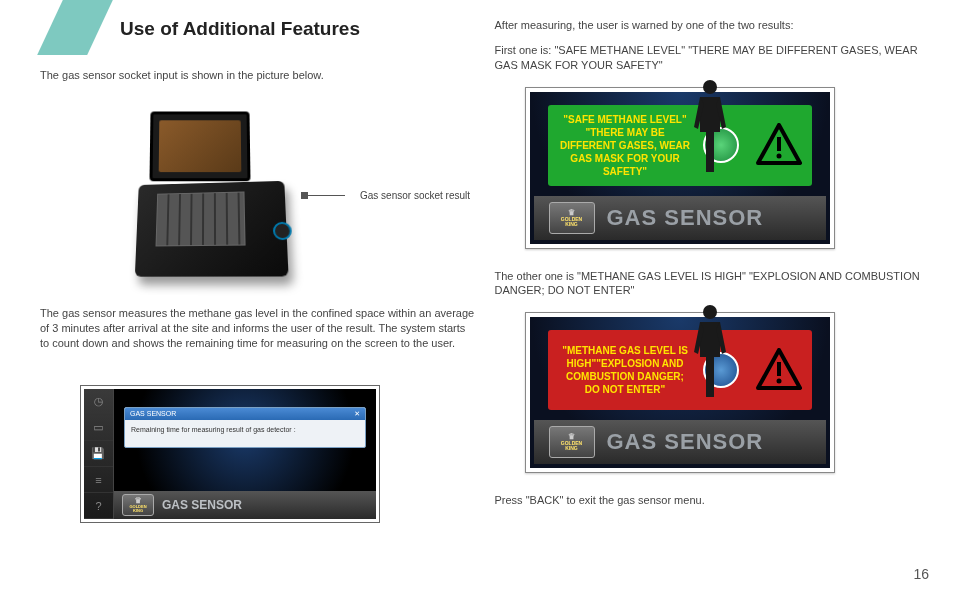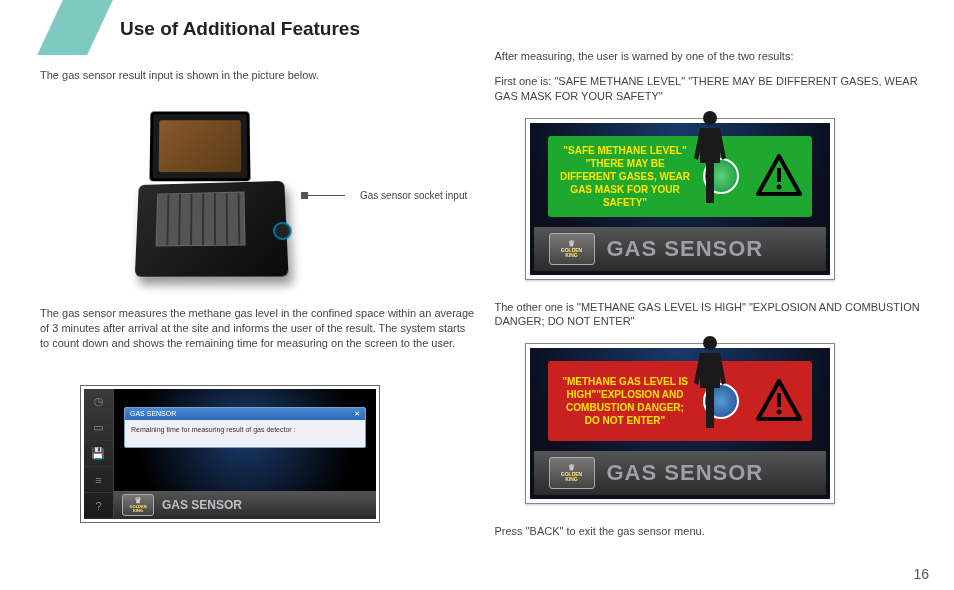--- a/index.html
+++ b/index.html
@@ -23,21 +23,21 @@
     position: absolute;
     top: 0;
     left: 50px;
     width: 50px;
     height: 55px;
     background: #7ec9c0;
     transform: skewX(-25deg);
   }
   .col { flex: 1; display: flex; flex-direction: column; }
   .col-left { padding-right: 10px; }
-  .col-right { padding-left: 10px; justify-content: center; }
+  .col-right { padding-left: 10px; }
   h1 {
     font-size: 19px;
     font-weight: bold;
     color: #222;
     margin-left: 80px;
     margin-bottom: 28px;
   }
   .para { line-height: 1.35; margin-bottom: 10px; color: #444; }
   .device-wrap {
     display: flex;
@@ -270,32 +270,32 @@
 </head>
 <body>
 
 <div class="accent"></div>
 
 <div class="page">
 
   <div class="col col-left">
     <h1>Use of Additional Features</h1>
 
-    <p class="para">The gas sensor result input is shown in the picture below.</p>
+    <p class="para">The gas sensor socket input is shown in the picture below.</p>
 
     <div class="device-wrap">
       <div class="device">
         <div class="screen"></div>
         <div class="body">
           <div class="keypad"></div>
           <div class="port"></div>
         </div>
       </div>
       <div class="callout-line"></div>
-      <div class="callout-text">Gas sensor socket input</div>
+      <div class="callout-text">Gas sensor socket result</div>
     </div>
 
     <p class="para">The gas sensor measures the methane gas level in the confined space within an average of 3 minutes after arrival at the site and  informs the user of the result. The system starts to count down and shows the remaining time for measuring on the screen to the user.</p>
 
     <div class="small-shot">
       <div class="ui">
         <div class="side">
           <div class="btn">◷</div>
           <div class="btn">▭</div>
           <div class="btn">💾</div>

